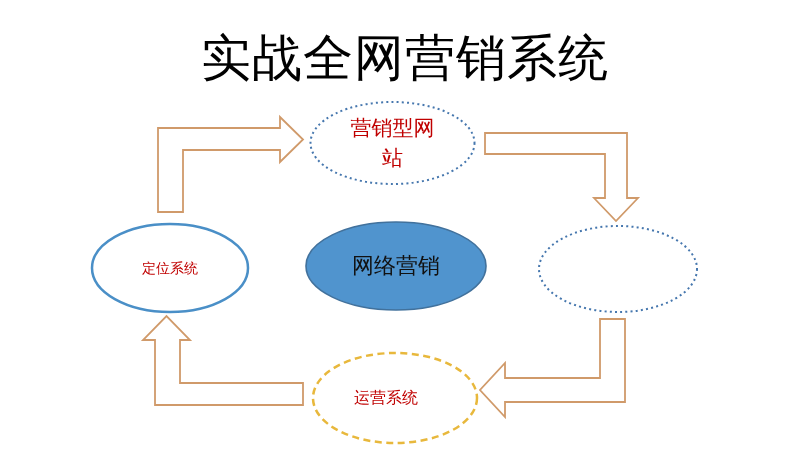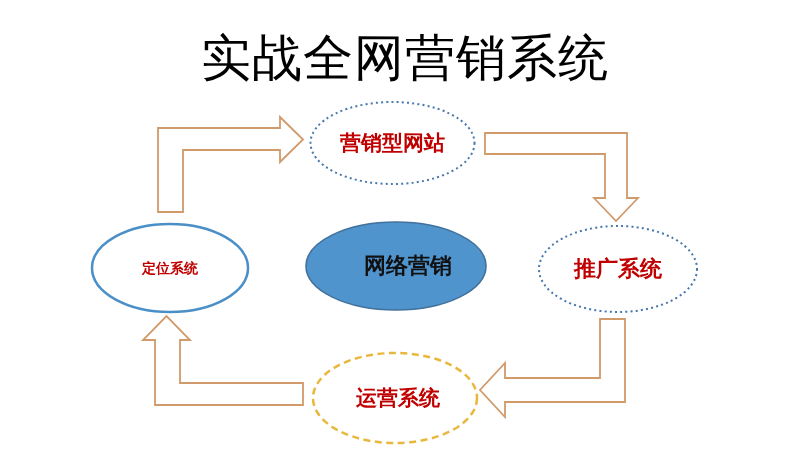--- a/index.html
+++ b/index.html
@@ -33,35 +33,35 @@
   svg.diagram {
     position: absolute;
     left: 0;
     top: 0;
     width: 800px;
     height: 450px;
   }
   .node-label {
     position: absolute;
     display: flex;
-    flex-direction: row;
+    flex-direction: column;
     align-items: center;
     justify-content: center;
     text-align: right;
-    font-weight: 700;
+    font-weight: 400;
     color: #C00000;
     line-height: 30px;
     pointer-events: none;
   }
   .node-label .ln { display: block; white-space: nowrap; }
   .label-top    { left: 310px; top: 101px; width: 165px; height: 84px; font-size: 21px; }
   .label-right  { left: 539px; top: 226px; width: 158px; height: 86px; font-size: 22px; }
-  .label-bottom { left: 316px; top: 353px; width: 164px; height: 90px; font-size: 21px; }
+  .label-bottom { left: 304px; top: 353px; width: 164px; height: 90px; font-size: 16px; }
   .label-left   { left:  92px; top: 224px; width: 156px; height: 88px; font-size: 14px; }
-  .label-center { left: 318px; top: 222px; width: 180px; height: 88px; font-size: 22px; color: #111111; }
+  .label-center { left: 306px; top: 222px; width: 180px; height: 88px; font-size: 22px; color: #111111; }
 </style>
 </head>
 <body>
 
 <div class="slide">
 
   <div class="slide-title">实战全网营销系统</div>
 
   <svg class="diagram" viewBox="0 0 800 450">
 
@@ -82,23 +82,20 @@
     <ellipse cx="170" cy="268" rx="78" ry="44" fill="#ffffff" stroke-width="2.5" stroke="#4A8FC7"></ellipse>
 
     <ellipse cx="396" cy="266" rx="90" ry="44" stroke-width="1.6" fill="#5094CE" stroke="#41719C"></ellipse>
   </svg>
 
   <div class="node-label label-top">
     <span class="ln">营销型网</span>
     <span class="ln">站</span>
   </div>
 
-  <div class="node-label label-right">
-    <span class="ln">推广系统</span>
-  </div>
 
   <div class="node-label label-bottom">
     <span class="ln">运营系统</span>
   </div>
 
   <div class="node-label label-left">
     <span class="ln">定位系统</span>
   </div>
 
   <div class="node-label label-center">

